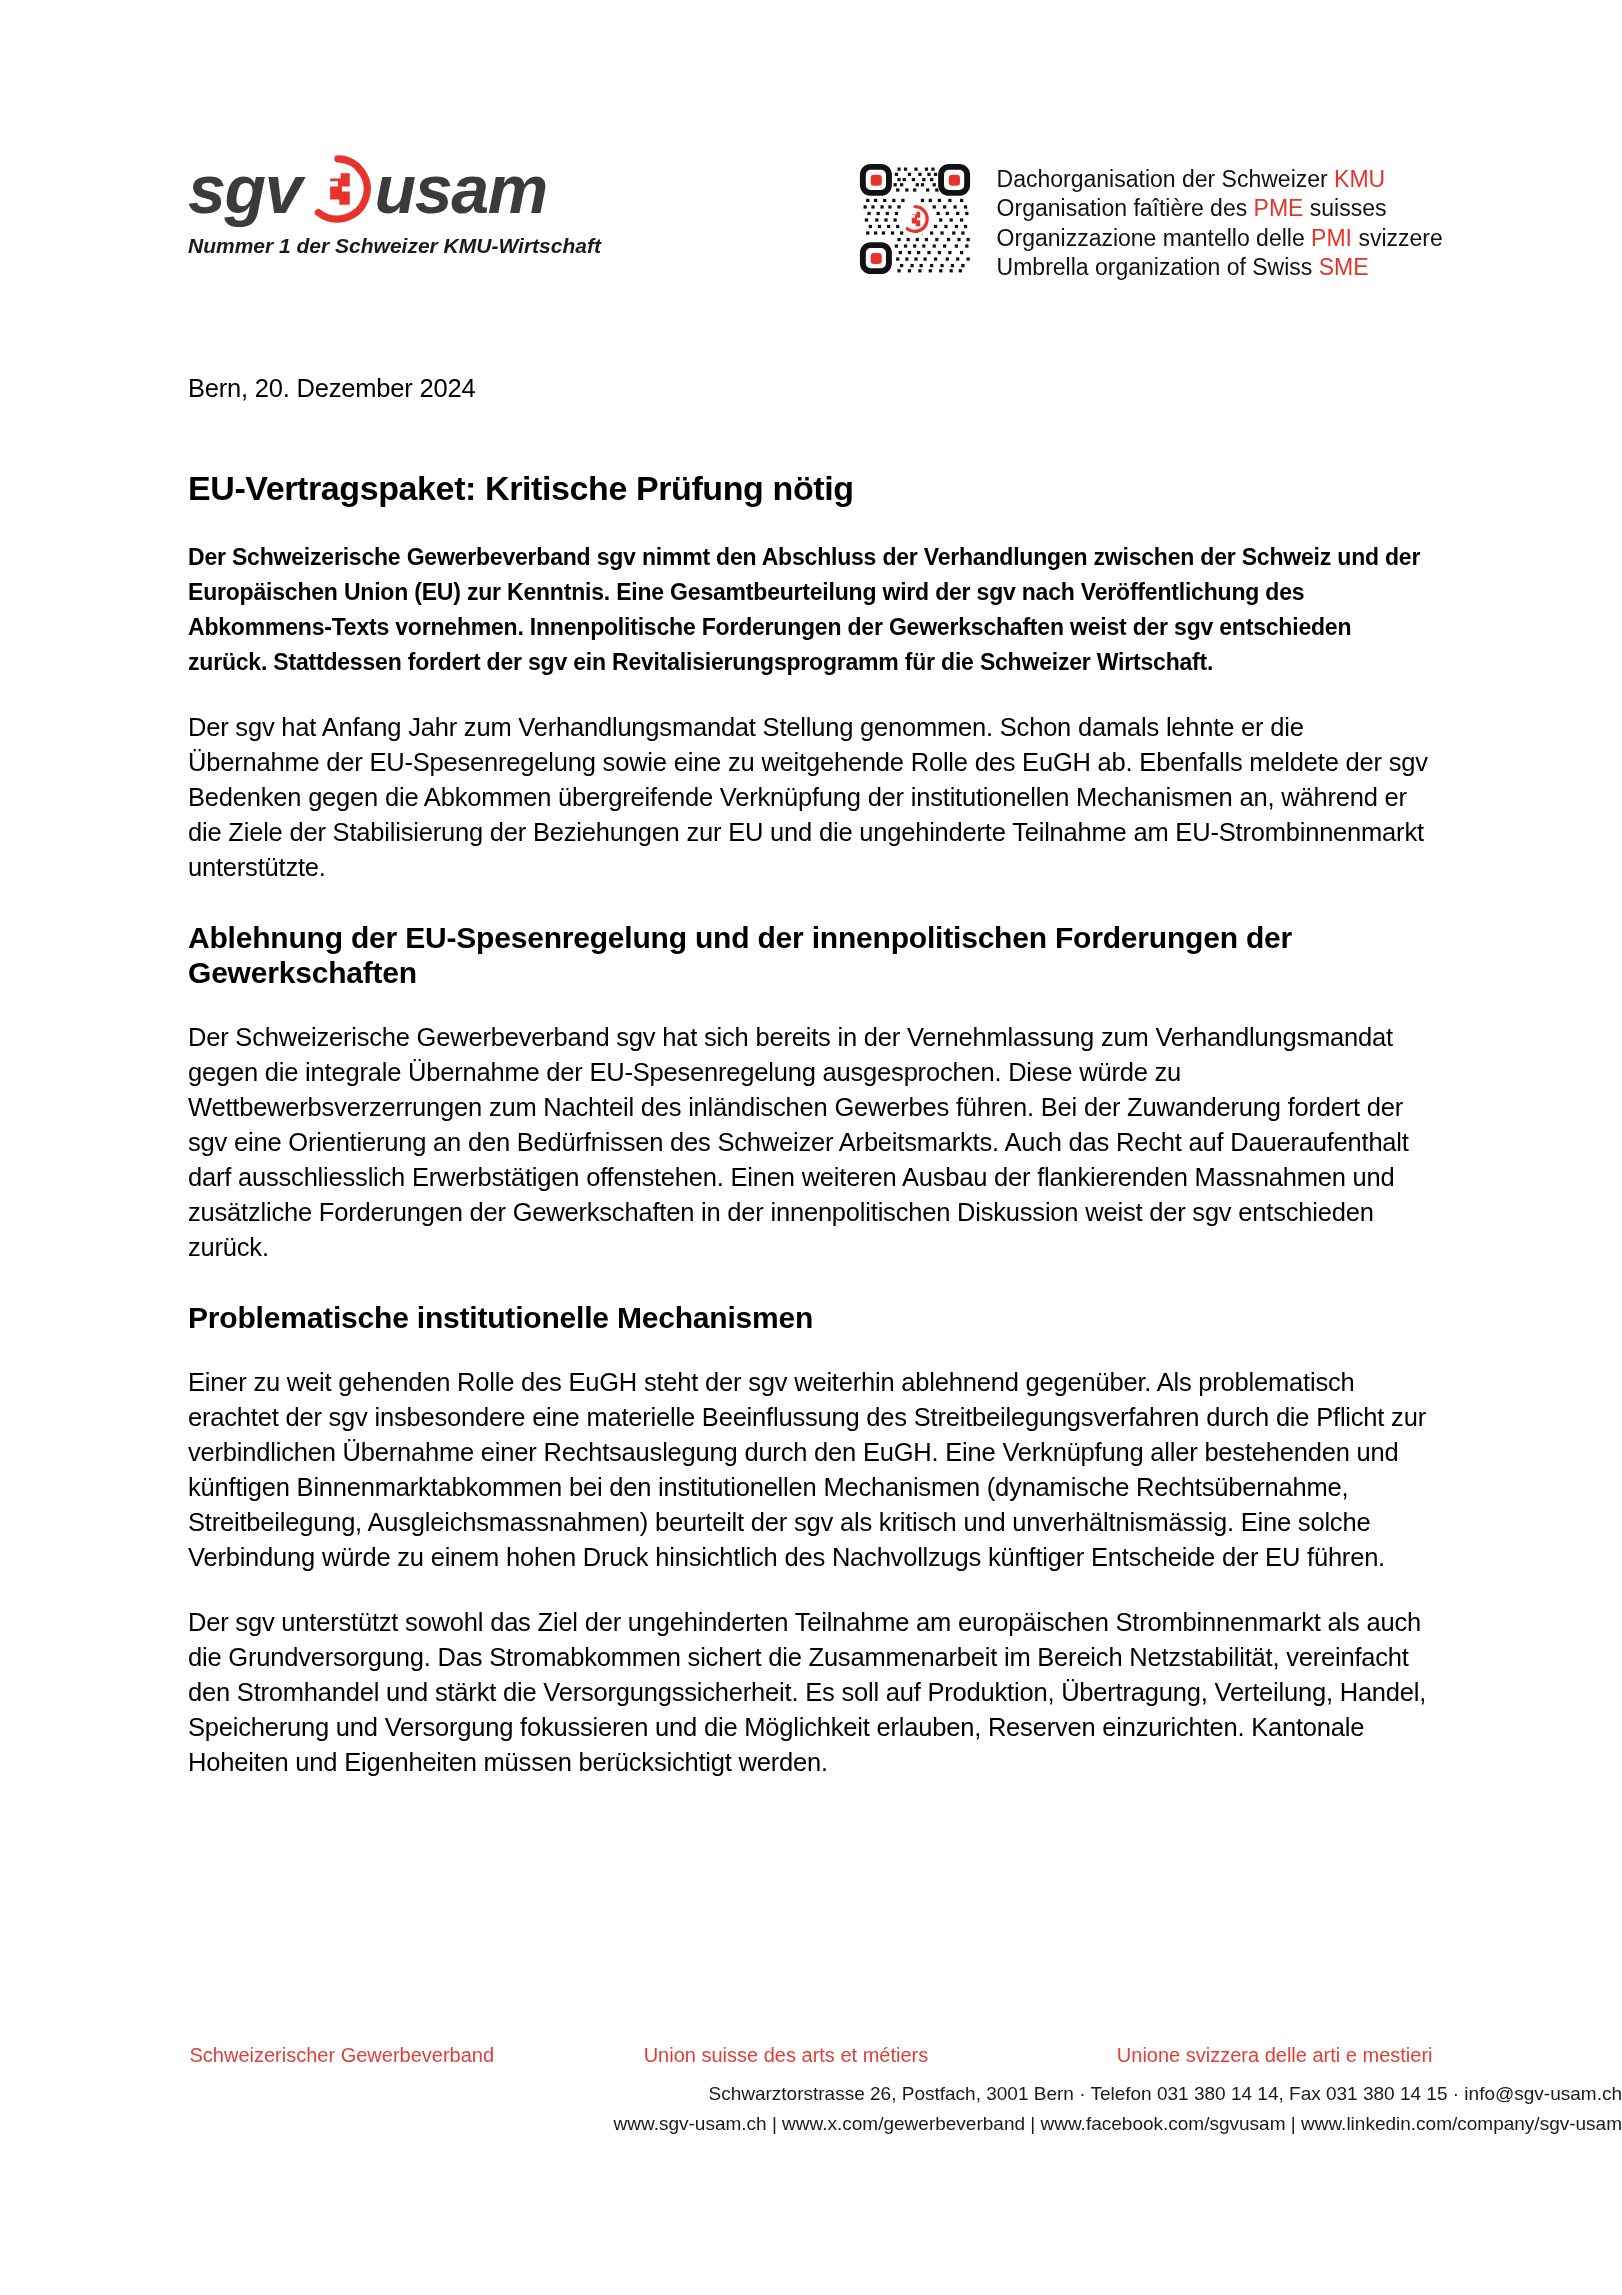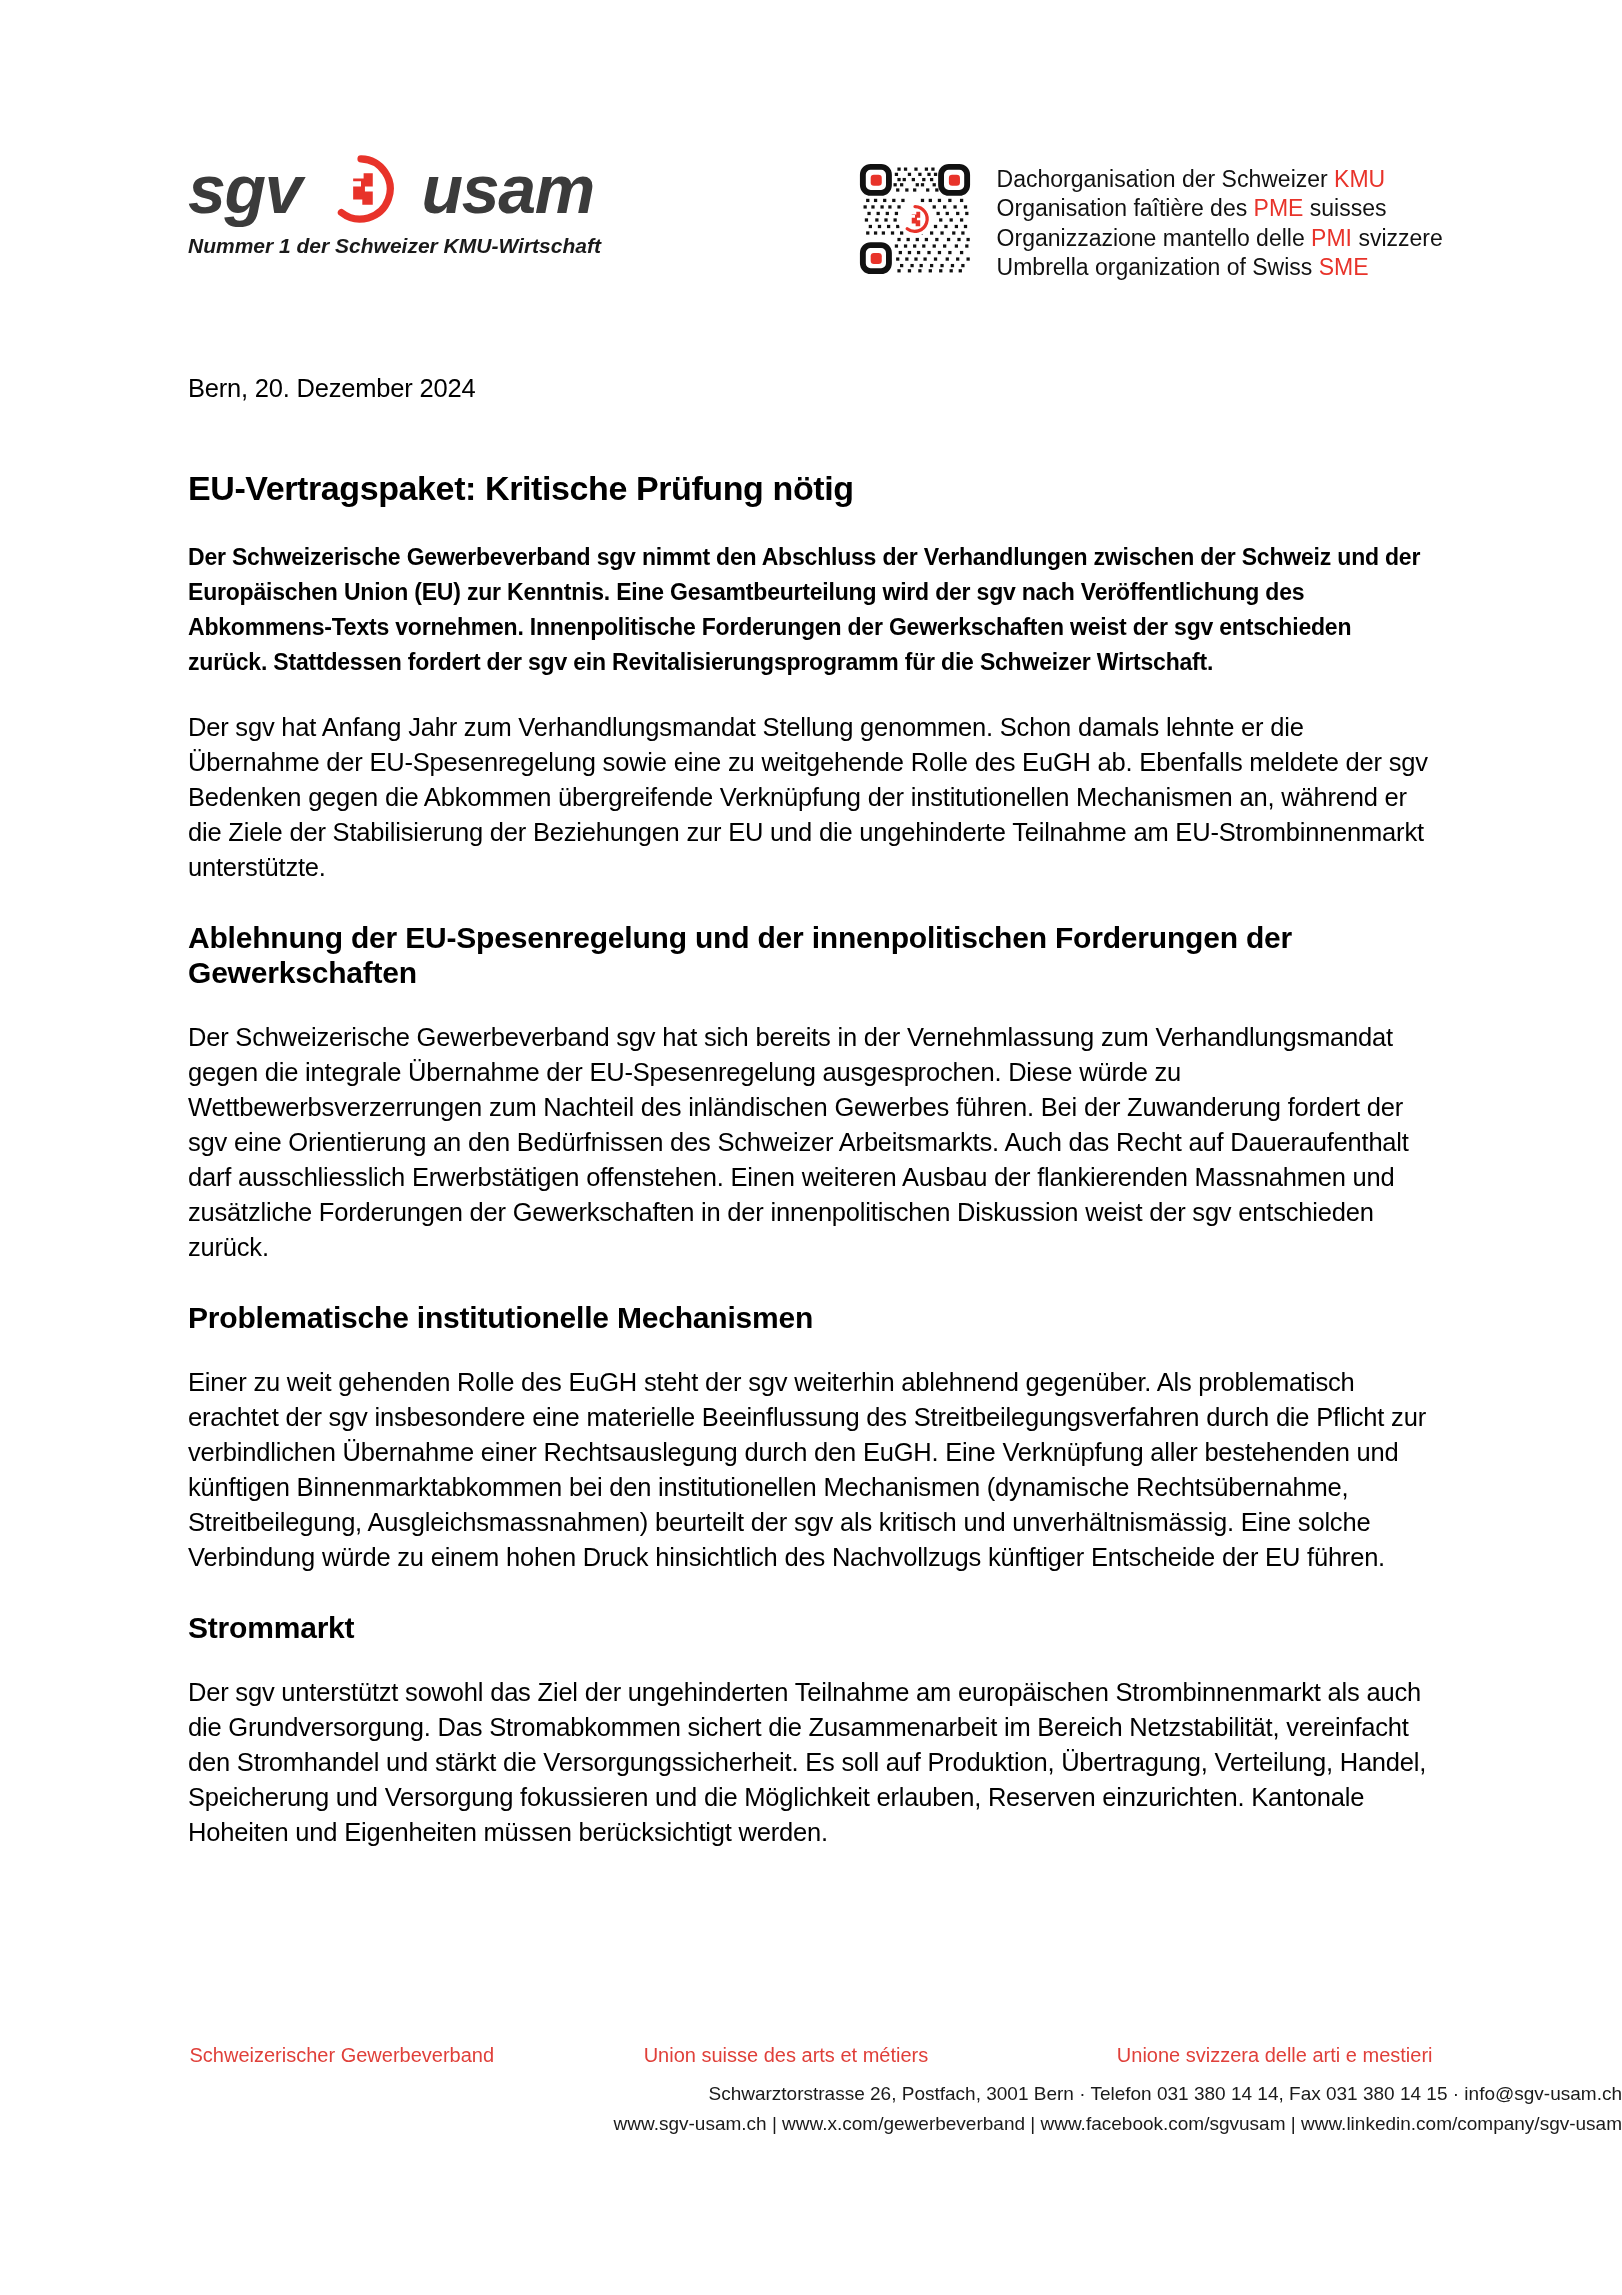--- a/index.html
+++ b/index.html
@@ -41,21 +41,20 @@
   .logo-wordmark {
     display: flex;
     align-items: center;
     font-style: italic;
     font-weight: bold;
     font-size: 68px;
     letter-spacing: -1.3px;
     color: #3b3b3b;
     line-height: 1;
     height: 73px;
-    justify-content: space-between;
   }
   .logo-sgv { margin-right: 1.3px; }
   .logo-usam { margin-left: 1.3px; }
   .logo-mark {
     position: relative;
     width: 68px;
     height: 68px;
     margin: 0 1.3px;
     flex: 0 0 auto;
   }
@@ -364,21 +363,20 @@
     <div class="lead">Der Schweizerische Gewerbeverband sgv nimmt den Abschluss der Verhandlungen zwischen der Schweiz und der Europäischen Union (EU) zur Kenntnis. Eine Gesamtbeurteilung wird der sgv nach Veröffentlichung des Abkommens-Texts vornehmen. Innenpolitische Forderungen der Gewerkschaften weist der sgv entschieden zurück. Stattdessen fordert der sgv ein Revitalisierungsprogramm für die Schweizer Wirtschaft.</div>
 
     <p class="body-text">Der sgv hat Anfang Jahr zum Verhandlungsmandat Stellung genommen. Schon damals lehnte er die Übernahme der EU-Spesenregelung sowie eine zu weitgehende Rolle des EuGH ab. Ebenfalls meldete der sgv Bedenken gegen die Abkommen übergreifende Verknüpfung der institutionellen Mechanismen an, während er die Ziele der Stabilisierung der Beziehungen zur EU und die ungehinderte Teilnahme am EU-Strombinnenmarkt unterstützte.</p>
 
     <h2 class="section-head">Ablehnung der EU-Spesenregelung und der innenpolitischen Forderungen der Gewerkschaften</h2>
     <p class="body-text">Der Schweizerische Gewerbeverband sgv hat sich bereits in der Vernehmlassung zum Verhandlungsmandat gegen die integrale Übernahme der EU-Spesenregelung ausgesprochen. Diese würde zu Wettbewerbsverzerrungen zum Nachteil des inländischen Gewerbes führen. Bei der Zuwanderung fordert der sgv eine Orientierung an den Bedürfnissen des Schweizer Arbeitsmarkts. Auch das Recht auf Daueraufenthalt darf ausschliesslich Erwerbstätigen offenstehen. Einen weiteren Ausbau der flankierenden Massnahmen und zusätzliche Forderungen der Gewerkschaften in der innenpolitischen Diskussion weist der sgv entschieden zurück.</p>
 
     <h2 class="section-head">Problematische institutionelle Mechanismen</h2>
     <p class="body-text">Einer zu weit gehenden Rolle des EuGH steht der sgv weiterhin ablehnend gegenüber. Als problematisch erachtet der sgv insbesondere eine materielle Beeinflussung des Streitbeilegungsverfahren durch die Pflicht zur verbindlichen Übernahme einer Rechtsauslegung durch den EuGH. Eine Verknüpfung aller bestehenden und künftigen Binnenmarktabkommen bei den institutionellen Mechanismen (dynamische Rechtsübernahme, Streitbeilegung, Ausgleichsmassnahmen) beurteilt der sgv als kritisch und unverhältnismässig. Eine solche Verbindung würde zu einem hohen Druck hinsichtlich des Nachvollzugs künftiger Entscheide der EU führen.</p>
 
-    <h2 class="section-head">Strommarkt</h2>
     <p class="body-text">Der sgv unterstützt sowohl das Ziel der ungehinderten Teilnahme am europäischen Strombinnenmarkt als auch die Grundversorgung. Das Stromabkommen sichert die Zusammenarbeit im Bereich Netzstabilität, vereinfacht den Stromhandel und stärkt die Versorgungssicherheit. Es soll auf Produktion, Übertragung, Verteilung, Handel, Speicherung und Versorgung fokussieren und die Möglichkeit erlauben, Reserven einzurichten. Kantonale Hoheiten und Eigenheiten müssen berücksichtigt werden.</p>
   </div>
 
   <div class="footer">
     <div class="footer-names">
       <span>Schweizerischer Gewerbeverband</span>
       <span>Union suisse des arts et métiers</span>
       <span>Unione svizzera delle arti e mestieri</span>
     </div>
     <div class="footer-line">Schwarztorstrasse 26, Postfach, 3001 Bern  ·   Telefon 031 380 14 14, Fax 031 380 14 15  ·   info@sgv-usam.ch</div>

